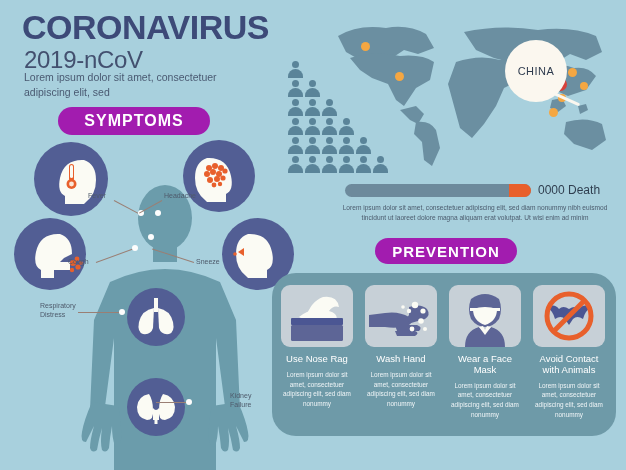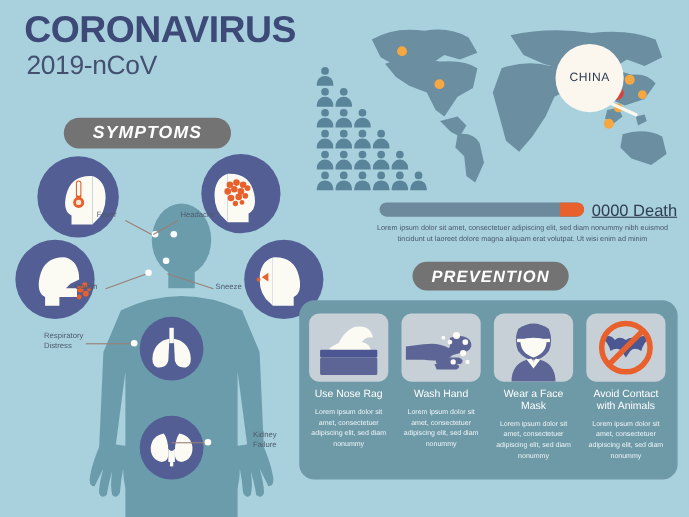--- a/index.html
+++ b/index.html
@@ -22,25 +22,24 @@
     font-size:24px;color:#43506f;letter-spacing:-0.3px;
   }
   .lede{
     position:absolute;left:24px;top:70px;width:230px;
     font-size:10.5px;line-height:1.45;color:#4a5a72;
   }
 
   
   .pill{
     position:absolute;
-    background:#737373;border-radius:14px;
+    background:#a21caf;border-radius:14px;
     color:#ffffff;font-weight:bold;
     display:flex;align-items:center;justify-content:center;
     letter-spacing:1px;
-    font-style:italic;
   }
   #symptoms-pill{left:58px;top:107px;width:152px;height:28px;font-size:16px;}
   #prevention-pill{left:375px;top:238px;width:142px;height:26px;font-size:15px;}
 
   
   .sym-circle{position:absolute;border-radius:50%;background:#525e94;}
   .sym-label{position:absolute;font-size:7px;color:#4e5a6b;white-space:nowrap;}
   .leader{position:absolute;background:#9a7f74;height:1px;transform-origin:0 50%;}
   .dot{position:absolute;width:6px;height:6px;border-radius:50%;background:#fdfdfd;}
 
@@ -62,30 +61,30 @@
   .person{width:15px;height:18px;position:relative;}
   .person .phead{position:absolute;left:4px;top:0;width:7px;height:7px;border-radius:50%;background:#5a8499;}
   .person .pbody{position:absolute;left:0;bottom:1px;width:15px;height:9px;background:#5a8499;border-radius:8px 8px 0 0;}
 
   
   #bar-track{
     position:absolute;left:345px;top:184px;width:186px;height:13px;
     background:#6d8a9c;border-radius:7px;overflow:hidden;
   }
   #bar-fill{position:absolute;right:0;top:0;width:22px;height:13px;background:#e8602c;}
-  #death-count{position:absolute;left:538px;top:183px;font-size:15px;color:#2f3e4f;text-decoration:underline;}
+  #death-count{position:absolute;left:538px;top:183px;font-size:12px;color:#2f3e4f;}
   #map-caption{
     position:absolute;left:330px;top:203px;width:290px;
     font-size:6.6px;line-height:1.5;color:#4b5b6d;text-align:center;
   }
 
   
   #prev-panel{
     position:absolute;left:272px;top:273px;width:344px;height:163px;
-    background:#6e9aa8;border-radius:14px;
+    background:#6e9aa8;border-radius:24px;
   }
   .prev-col{position:absolute;top:12px;width:78px;}
   .prev-tile{
     width:72px;height:62px;background:#c7d0d7;border-radius:9px;
     margin:0 auto;position:relative;overflow:hidden;
   }
   .prev-title{
     margin-top:7px;text-align:center;font-size:9.5px;
     color:#ffffff;line-height:1.15;
   }
@@ -94,20 +93,21 @@
     line-height:1.5;color:#eef4f6;
   }
 </style>
 </head>
 <body>
 
 <div class="stage">
 
   <div class="title">CORONAVIRUS</div>
   <div class="subtitle">2019-nCoV</div>
+  <div class="lede">Lorem ipsum dolor sit amet, consectetuer adipiscing elit, sed</div>
 
   <div class="pill" id="symptoms-pill">SYMPTOMS</div>
 
   <svg width="250" height="300" style="position:absolute;left:40px;top:170px;">
     <g fill="#6b9cab">
       <ellipse cx="125" cy="48" rx="27" ry="33"></ellipse>
       <rect x="113" y="72" width="24" height="20"></rect>
       <path d="M70 112 Q125 86 180 112 L196 150 L200 240 L186 244 L176 168 L176 300 L74 300 L74 168 L64 244 L50 240 L54 150 Z"></path>
       <path d="M52 232 Q44 250 42 262 Q40 272 46 272 Q50 264 54 256 Q50 270 50 278 Q52 284 57 280 Q59 268 62 258 Q60 272 62 280 Q66 284 69 278 Q70 266 72 256 Q72 268 75 276 Q80 278 81 270 Q82 252 78 236 Z"></path>
       <path d="M198 232 Q206 250 208 262 Q210 272 204 272 Q200 264 196 256 Q200 270 200 278 Q198 284 193 280 Q191 268 188 258 Q190 272 188 280 Q184 284 181 278 Q180 266 178 256 Q178 268 175 276 Q170 278 169 270 Q168 252 172 236 Z"></path>

